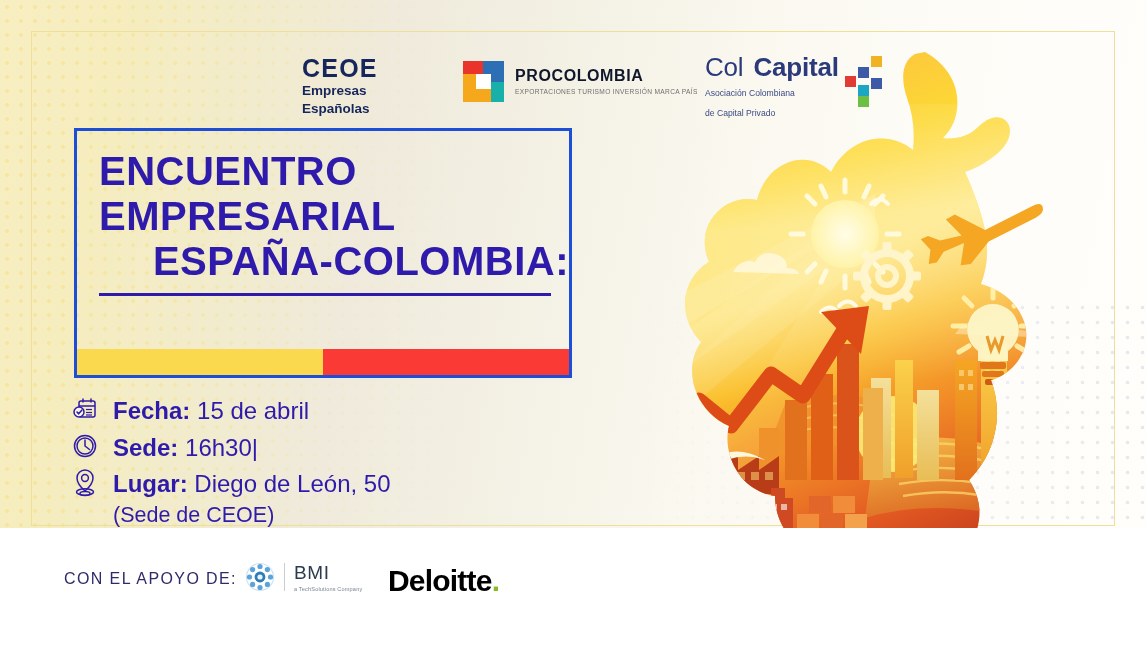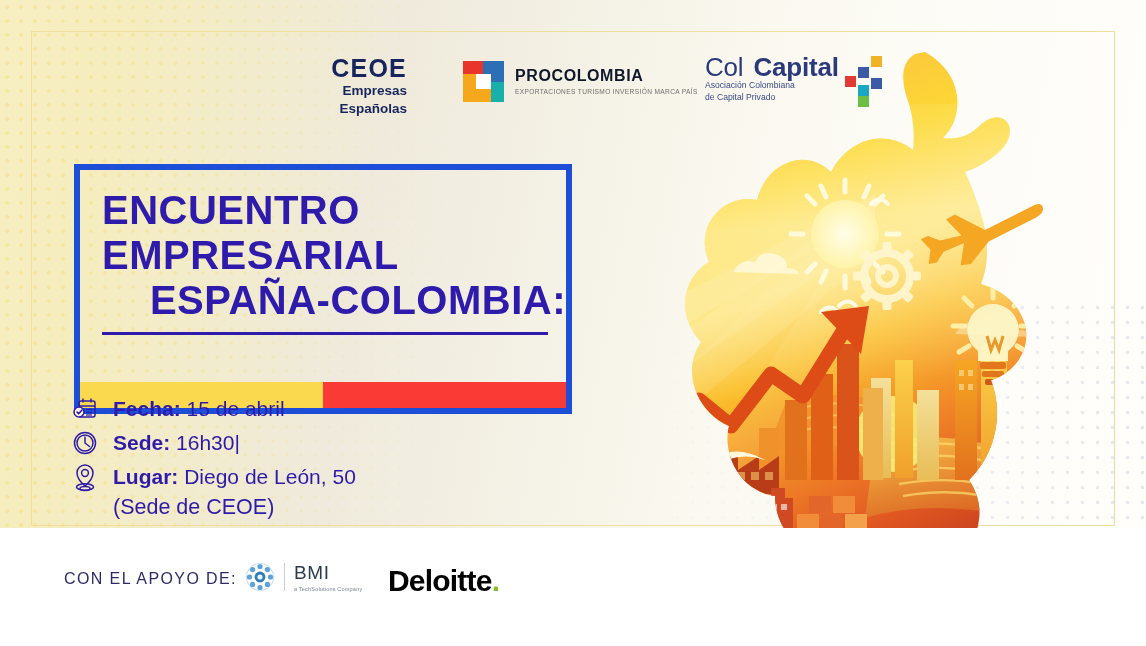--- a/index.html
+++ b/index.html
@@ -30,67 +30,67 @@
   }
   
   .frame {
     position:absolute; left:31px; top:31px; right:31px; height:495px;
     border:1.5px solid #eedf9a; pointer-events:none;
   }
 
   
   .logos { position:absolute; left:0; top:50px; width:1146px; height:66px; }
 
-  .ceoe { position:absolute; left:295px; top:6px; text-align:right; width:112px; }
+  .ceoe { position:absolute; left:302px; top:6px; text-align:left; width:112px; }
   .ceoe .word { font-size:25px; font-weight:bold; color:#16255c; letter-spacing:1.2px; line-height:1; }
   .ceoe .sub { font-size:13.5px; font-weight:bold; color:#16255c; line-height:1.1; margin-top:3px; }
 
   .proco { position:absolute; left:463px; top:11px; display:flex; align-items:center; gap:11px; }
   .proco-mark { position:relative; width:41px; height:41px; }
   .proco-mark i { position:absolute; display:block; }
   .pm-tl { left:0; top:0; width:20px; height:13px; background:#e8342a; }
   .pm-tr { left:20px; top:0; width:21px; height:21px; background:#2c6fb5; }
   .pm-bl { left:0; top:13px; width:13px; height:28px; background:#f6a81c; }
   .pm-br { left:21px; top:21px; width:20px; height:20px; background:#18b0a8; }
   .pm-in { left:13px; top:13px; width:15px; height:15px; background:#ffffff; }
   .pm-yl { left:13px; top:28px; width:15px; height:13px; background:#f6a81c; }
   .proco-txt .name { font-size:16px; font-weight:bold; color:#0f172a; letter-spacing:0.6px; line-height:1; }
   .proco-txt .tag { font-size:6.6px; color:#6e6e6e; letter-spacing:0.35px; margin-top:4px; }
 
   .colcap { position:absolute; left:705px; top:4px; }
   .colcap .name { font-size:26px; color:#2b3a7a; line-height:1; letter-spacing:-0.2px; }
   .colcap .name b { font-weight:bold;padding-left:10px; }
   .colcap .name span.light { font-weight:normal; }
-  .colcap .sub { font-size:8.6px; color:#3b4a86; line-height:1.35; margin-top:0; }
+  .colcap .sub { font-size:8.6px; color:#3b4a86; line-height:1.35; margin-top:8px; }
   .cc-squares { position:absolute; left:140px; top:2px; width:50px; height:46px; }
   .cc-squares i { position:absolute; display:block; width:11px; height:11px; }
 
   
   .titlebox {
     position:absolute; left:74px; top:128px; width:498px; height:250px;
-    border:6px solid #1d4ed8; background:transparent;margin-top:36px;
+    border:3px solid #1d4ed8; background:transparent;
   }
   .titlebox .t {
     font-size:40px; font-weight:bold; color:#2f1bab; letter-spacing:0.5px;
     line-height:1.12; padding:18px 0 0 22px;
   }
   .rule { height:3px; background:#2f1bab; margin:10px 18px 0 22px; }
   .titlebox .sub {
     font-size:23.5px; font-weight:bold; color:#2f1bab; letter-spacing:0.6px;
     padding:12px 0 0 22px;
   }
   .flagbar { position:absolute; left:0; bottom:0; width:100%; height:26px; display:flex; }
   .flagbar .y { width:50%; background:#fbd94f; }
   .flagbar .r { width:50%; background:#f93a35; }
 
   
   .details { position:absolute; left:70px; top:394px; width:460px; }
   .drow { display:flex; align-items:flex-start; gap:13px; margin-bottom:4px; }
   .dicon { width:30px; height:30px; flex:0 0 30px; display:flex; align-items:center; justify-content:center; }
-  .dtext { font-size:21px; color:#2f1bab; line-height:1.28; padding-top:2px; }
+  .dtext { font-size:24px; color:#2f1bab; line-height:1.28; padding-top:2px; }
   .dtext b { font-weight:bold; }
   .dtext .val { font-weight:normal; }
   .venue2 { font-size:21.5px; color:#2f1bab; line-height:1.28; padding-left:43px; margin-top:-2px; }
 
   
   .footer { position:absolute; left:0; top:528px; width:1146px; height:118px; background:#ffffff; }
   .apoyo { position:absolute; left:64px; top:570px; font-size:16px; letter-spacing:1.4px; color:#2f2a6b; }
   .bmi { position:absolute; left:245px; top:562px; display:flex; align-items:center; gap:9px; }
   .bmi-sep { width:1px; height:28px; background:#c9cdd6; }
   .bmi-txt .n { font-size:19px; color:#2d3b4e; letter-spacing:0.6px; line-height:1; }

